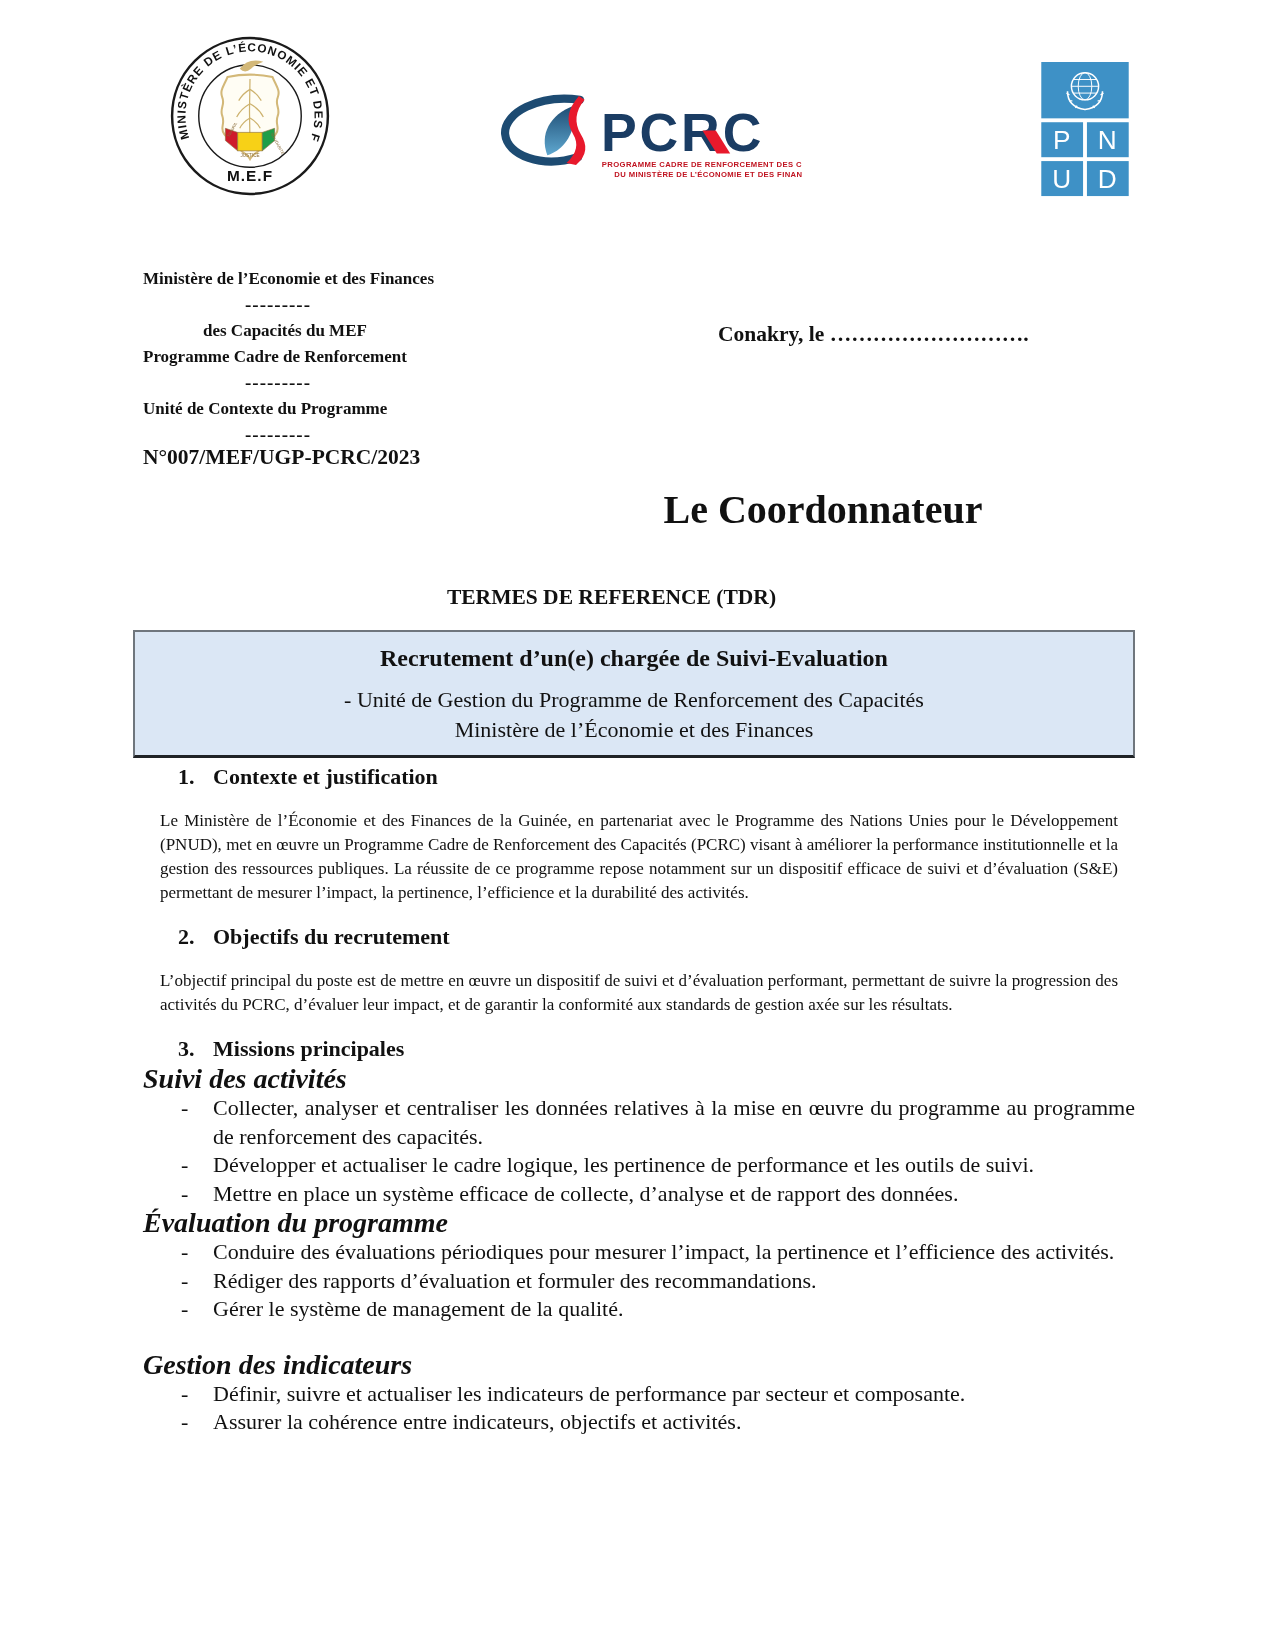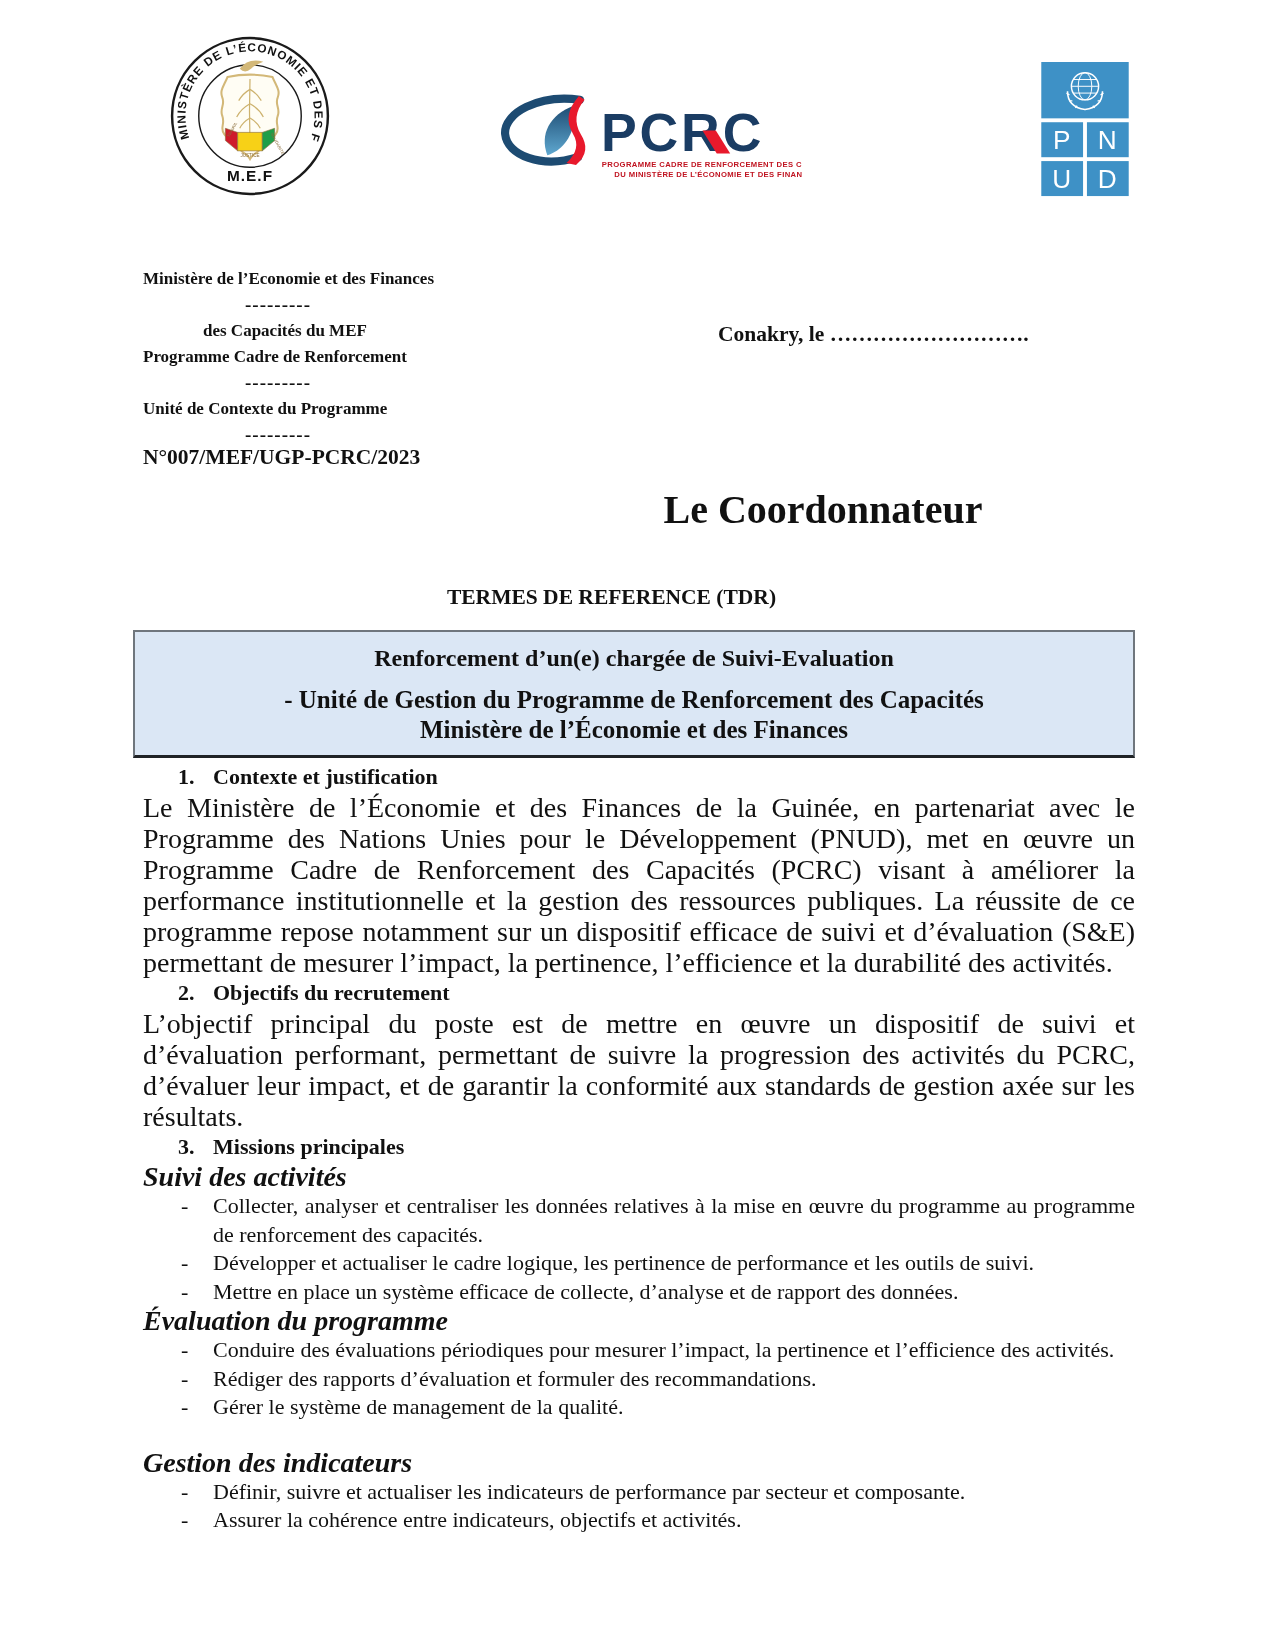--- a/index.html
+++ b/index.html
@@ -35,28 +35,28 @@
   }
 
   
   .title-box {
     position:absolute; left:133px; top:630px; width:1002px; box-sizing:border-box;
     background:#dbe7f5;
     border:2px solid #6f767d; border-bottom:3px solid #1f2326;
     padding:12px 8px 10px 8px; text-align:center;
   }
   .title-box .tb-title { font-weight:bold; font-size:24px; line-height:28px; margin-bottom:13px; }
-  .title-box .tb-line  { font-size:25px; line-height:30px;font-weight:bold; }
+  .title-box .tb-line  { font-size:22px; line-height:30px; }
 
   
   .content { position:absolute; left:143px; top:762px; width:992px; }
   .sec-head { display:flex; font-weight:bold; font-size:22px; line-height:30px; }
   .sec-num  { padding-left:35px; width:35px; flex:0 0 auto; }
   .sec-title{ flex:1; }
-  .body-p { margin:0; font-size:28px; line-height:31px; text-align:justify; }
+  .body-p { margin:17px; font-size:17px; line-height:24px; text-align:justify; }
   .subhead { font-weight:bold; font-style:italic; font-size:28px; line-height:30px; }
   .mt-blank { margin-top:26px; }
   .bullet { display:flex; font-size:22px; line-height:28.5px; }
   .dash { padding-left:38px; width:32px; flex:0 0 auto; }
   .btxt { flex:1; text-align:justify; }
 </style>
 </head>
 <body>
 
 <div class="page">
@@ -146,21 +146,21 @@
     <div class="sep">---------</div>
   </div>
 
   <div class="conakry">Conakry, le ……………………….</div>
   <div class="ref-num">N°007/MEF/UGP-PCRC/2023</div>
 
   <div class="doc-title">Le Coordonnateur</div>
   <div class="doc-subtitle">TERMES DE REFERENCE (TDR)</div>
 
   <div class="title-box">
-    <div class="tb-title">Renforcement d’un(e) chargée de Suivi-Evaluation</div>
+    <div class="tb-title">Recrutement d’un(e) chargée de Suivi-Evaluation</div>
     <div class="tb-line">- Unité de Gestion du Programme de Renforcement des Capacités</div>
     <div class="tb-line">Ministère de l’Économie et des Finances</div>
   </div>
 
   <div class="content">
 
     <div class="sec-head">
       <span class="sec-num">1.</span>
       <span class="sec-title">Contexte et justification</span>
     </div>

